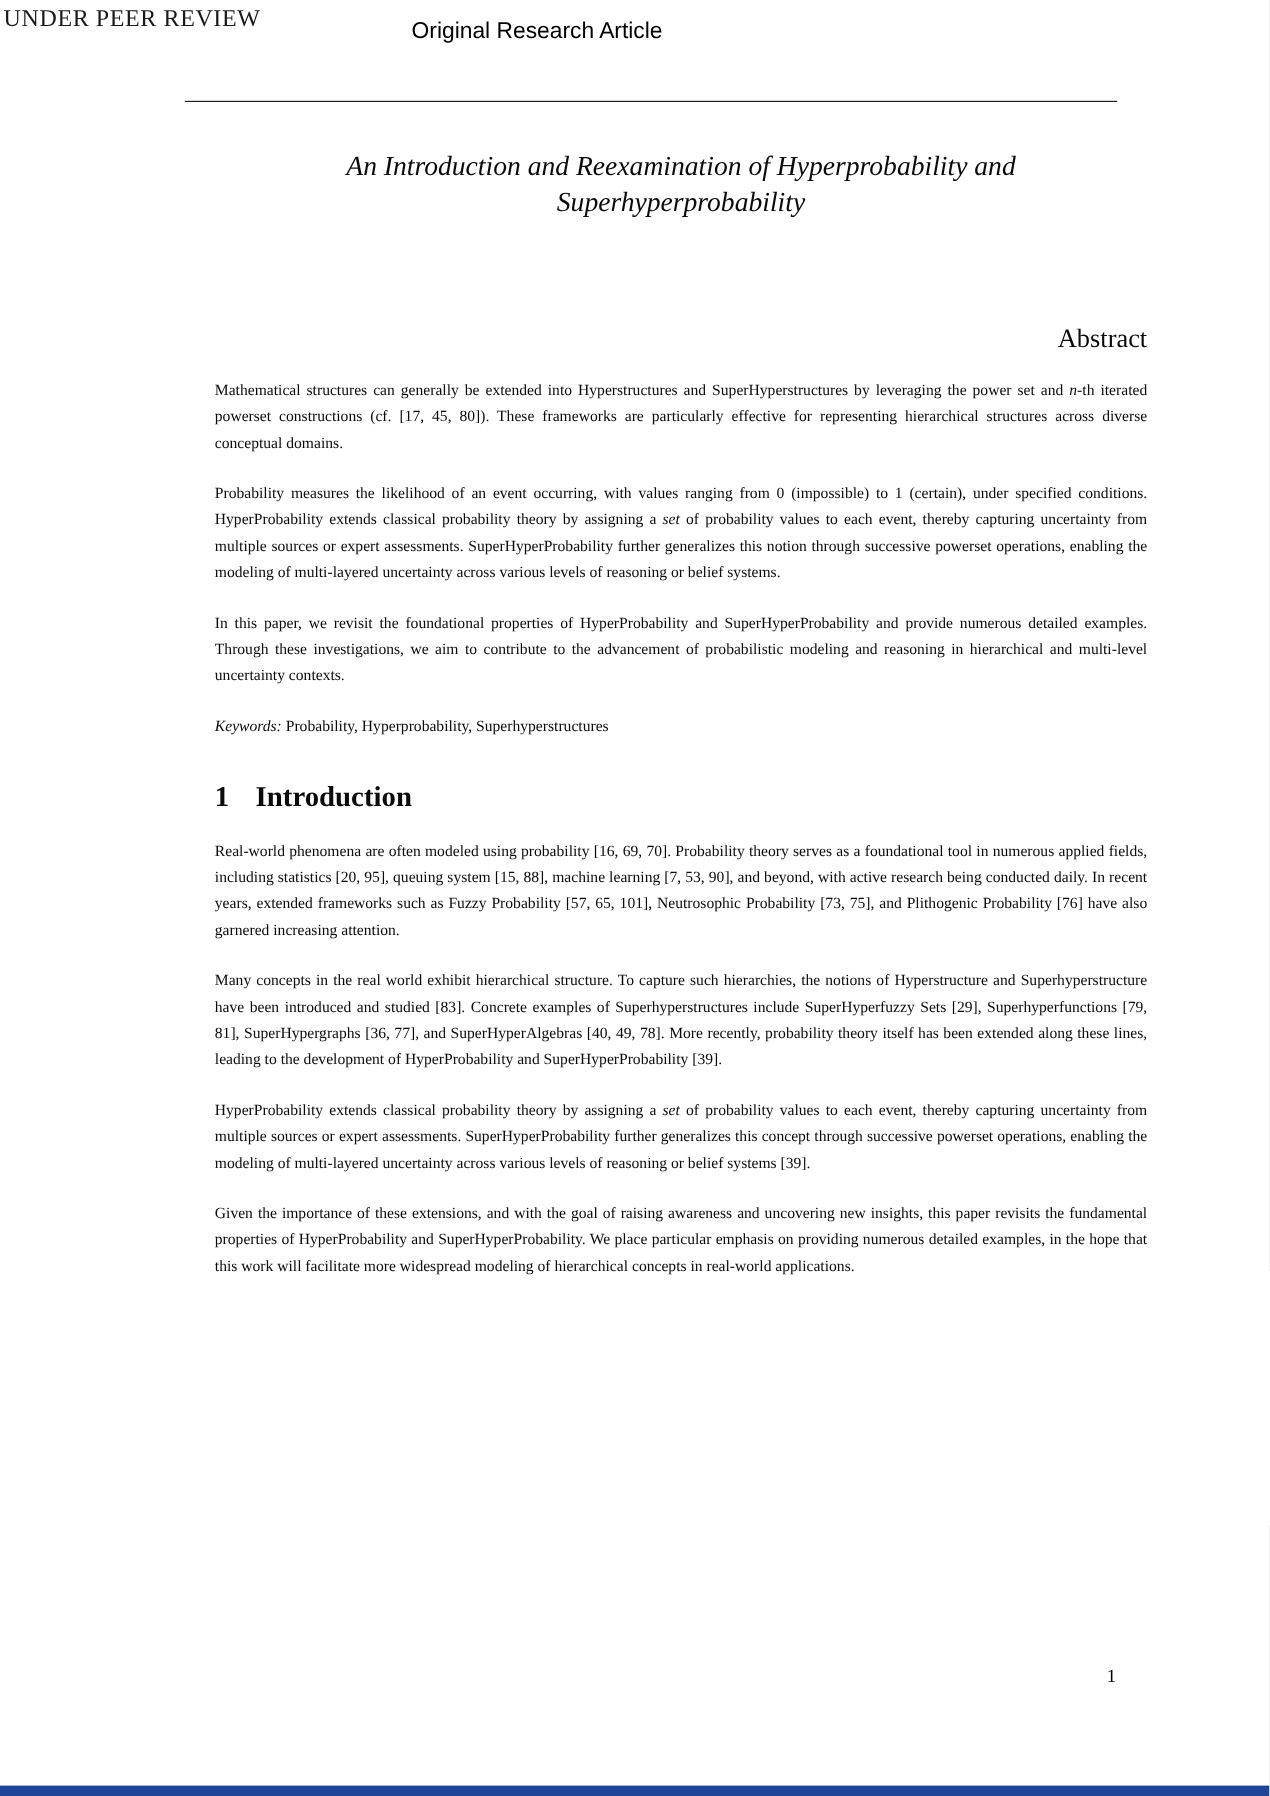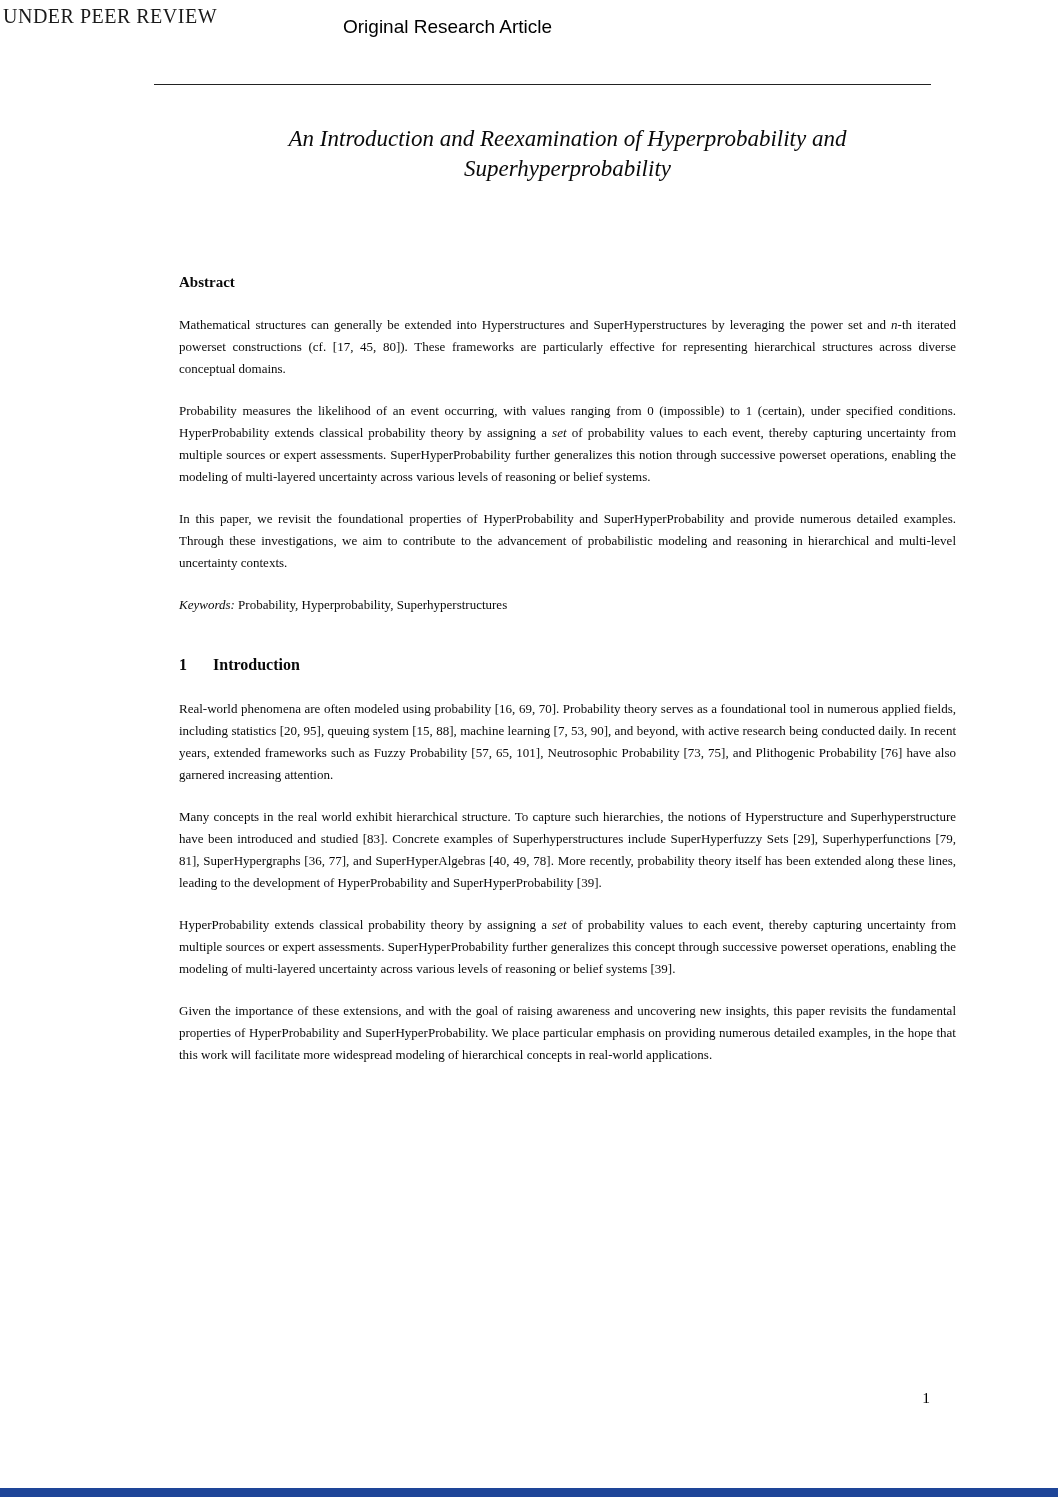--- a/index.html
+++ b/index.html
@@ -53,36 +53,37 @@
   }
   .title {
     font-style: italic;
     font-weight: normal;
     font-size: 23px;
     line-height: 30px;
     text-align: center;
     margin: 16px 40px 0 40px;
   }
   .abstract-heading {
-    font-size: 15px;
-    font-weight: bold;
+    font-size: 22px;
+    font-weight: normal;
     margin: 86px 0 0 0;
     line-height: 24px;
+    text-align: right;
   }
   .content p {
     font-size: 13px;
     line-height: 22px;
     text-align: justify;
     margin: 20px 0 0 0;
   }
   .keywords .kw-label {
     font-style: italic;
   }
   .section-heading {
-    font-size: 16px;
+    font-size: 24px;
     font-weight: bold;
     margin: 36px 0 0 0;
     line-height: 26px;
   }
   .section-heading .sec-number {
     display: inline-block;
     min-width: 34px;
   }
   .page-number {
     position: absolute;

